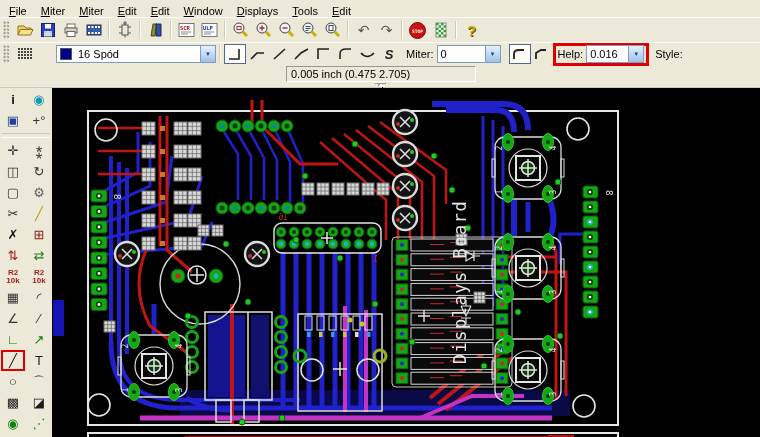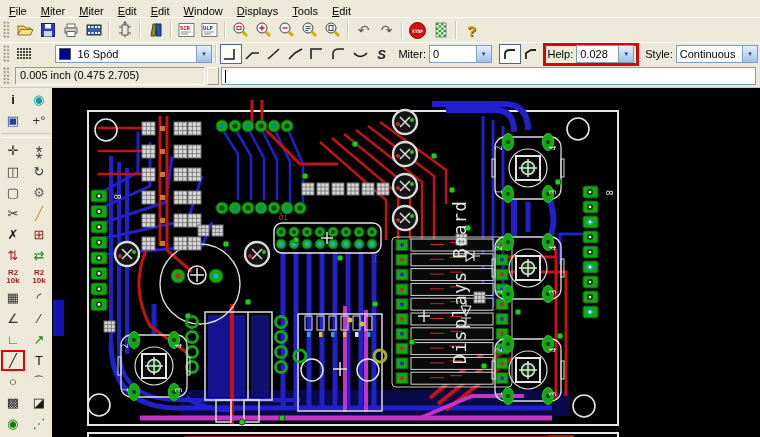--- a/index.html
+++ b/index.html
@@ -7,21 +7,21 @@
   #app{width:760px;height:437px;background:#ece9d8;font-family:"Liberation Sans",sans-serif;
        font-size:11px;color:#000;position:relative;overflow:hidden;user-select:none;}
   
   #menubar{height:17px;display:flex;align-items:center;padding-left:2px;background:#ece9d8;}
   .menu-item{display:inline-block;padding:6px 7px 2px 7px;cursor:default;}
   .menu-item::first-letter{text-decoration:underline;}
   
   .tbar{display:flex;align-items:center;background:#ece9d8;border-top:1px solid #fbfaf5;}
   #maintb{height:25px;padding:1px 2px;}
   #paramtb{height:23px;padding:1px 2px;}
-  #statusrow{height:22px;padding:1px 2px;background:#ece9d8;display:flex;align-items:center;}
+  #statusrow{height:22px;padding:1px 2px;background:#ece9d8;display:flex;align-items:center;flex-direction:column;}
   .handle{width:7px;height:18px;margin:0 3px 0 1px;
     background-image:radial-gradient(circle at 1.5px 1.5px,#9a9688 1px,transparent 1.2px);
     background-size:3.5px 3.5px;}
   .tbtn{width:23px;height:21px;display:flex;align-items:center;justify-content:center;
         border:1px solid transparent;border-radius:2px;}
   .tsep{width:2px;height:18px;margin:0 3px;border-left:1px solid #cdc9b8;border-right:1px solid #fff;}
   .pressed{border:1px solid #54678f !important;background:#fdfdf6;}
   
   .combo{display:flex;align-items:center;height:18px;background:#fff;border:1px solid #7f9db9;}
   .combo .cval{flex:1;padding:0 3px;white-space:nowrap;overflow:hidden;}
@@ -274,29 +274,25 @@
         </svg>
       </div>
     <div class="bendbtn">
       <svg width="17" height="16">
           <path d="M3 13 V7 L8 4 H13" fill="none" stroke="#222" stroke-width="1.8"></path>
         </svg>
       </div>
     <div id="width-group">
       <span>Help:</span>
       <div class="combo" style="width:58px;margin-left:3px">
-        <div class="cval">0.028</div>
+        <div class="cval">0.016</div>
         <div class="carrow">▼</div>
       </div>
     </div>
     <span class="plabel">Style:</span>
-    <div class="combo" style="width:84px">
-      <div class="cval">Continuous</div>
-      <div class="carrow">▼</div>
-    </div>
   </div>
 
   <div id="statusrow">
     <div class="handle"></div>
     <div id="coordbox">0.005 inch (0.475 2.705)</div>
     <div id="minibtn"></div>
     <div id="cmdwrap">
       <input id="cmdinput" value="" style="">
       <div id="caret"></div>
     </div>

